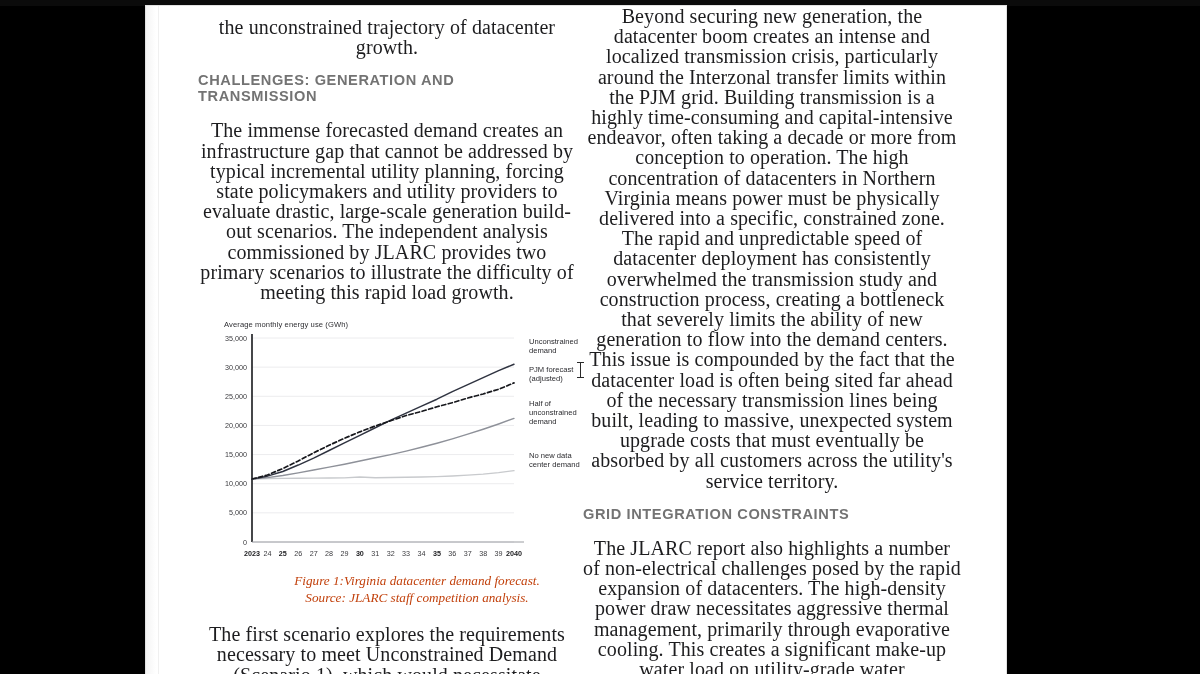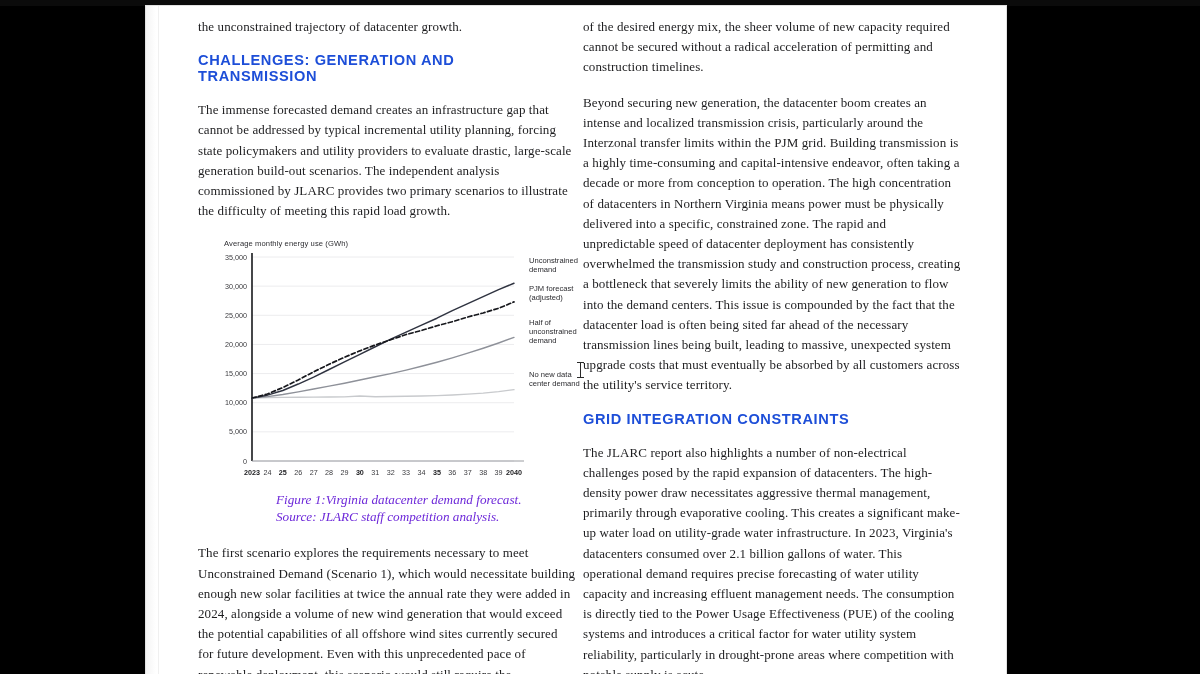--- a/index.html
+++ b/index.html
@@ -23,33 +23,33 @@
   #page-edge{position:absolute;left:0;top:0;width:12px;height:668px;
     background:linear-gradient(to right,#f4f4f4 0,#ffffff 10px);
     border-right:1px solid #f0f0f0;}
 
   .col{position:absolute;top:0;width:378px;}
   #col-left{left:52px;}
   #col-right{left:437px;}
 
   p.body{
     font-family:"Liberation Serif",serif;
-    font-size:13px;
+    font-size:20px;
     line-height:20.2px;
     color:#1d1d1f;
     margin:0 0 15px 0;
-    text-align:left;
+    text-align:center;
     letter-spacing:.1px;
   }
   h2.head{
     font-family:"Liberation Sans",sans-serif;
     font-size:14.6px;
     font-weight:bold;
     letter-spacing:.6px;
-    color:#1d4ed8;
+    color:#737373;
     margin:0 0 16px 0;
   }
   .pad-top{padding-top:11px;}
 
   
   figure.fig{margin:18px;padding:0;}
   .chart-wrap{position:relative;width:378px;height:250px;}
   .chart-axis-title{
     position:absolute;left:8px;top:0px;
     font-family:"Liberation Sans",sans-serif;
@@ -59,22 +59,22 @@
   .ytick{font-family:"Liberation Sans",sans-serif;font-size:7.2px;fill:#3a3a3e;}
   .xtick{font-family:"Liberation Sans",sans-serif;font-size:7.2px;fill:#3a3a3e;}
   .xtick.bold{font-weight:bold;fill:#1c1c1f;}
   .lgd{font-family:"Liberation Sans",sans-serif;font-size:7.6px;fill:#2b2b2f;}
 
   figcaption.cap{
     font-family:"Liberation Serif",serif;
     font-style:italic;
     font-size:13.2px;
     line-height:17px;
-    color:#6d28d9;
-    text-align:left;
+    color:#c2410c;
+    text-align:center;
     margin:2px 0 17px 0;
     padding-left:60px;
   }
 
   
   #caret{position:absolute;left:577px;top:362px;width:7px;height:16px;}
   #caret:before,#caret:after{content:"";position:absolute;left:0;width:7px;height:1.4px;background:#2a2a2a;}
   #caret:before{top:0;}
   #caret:after{bottom:0;}
   #caret span{position:absolute;left:3px;top:0;width:1.4px;height:16px;background:#2a2a2a;display:block;}
@@ -157,21 +157,20 @@
             <span>Figure 1:Virginia datacenter demand forecast.</span><br>
             <span>Source: JLARC staff competition analysis.</span>
           </figcaption>
         </figure>
 
         <p class="body">The first scenario explores the requirements necessary to meet Unconstrained Demand (Scenario 1), which would necessitate building enough new solar facilities at twice the annual rate they were added in 2024, alongside a volume of new wind generation that would exceed the potential capabilities of all offshore wind sites currently secured for future development. Even with this unprecedented pace of renewable deployment, this scenario would still require the construction of large-scale, new natural gas plants and would rely on energy</p>
       </div>
 
       <div class="col" id="col-right">
 
-        <p class="body pad-top">of the desired energy mix, the sheer volume of new capacity required cannot be secured without a radical acceleration of permitting and construction timelines.</p>
 
         <p class="body">Beyond securing new generation, the datacenter boom creates an intense and localized transmission crisis, particularly around the Interzonal transfer limits within the PJM grid. Building transmission is a highly time-consuming and capital-intensive endeavor, often taking a decade or more from conception to operation. The high concentration of datacenters in Northern Virginia means power must be physically delivered into a specific, constrained zone. The rapid and unpredictable speed of datacenter deployment has consistently overwhelmed the transmission study and construction process, creating a bottleneck that severely limits the ability of new generation to flow into the demand centers. This issue is compounded by the fact that the datacenter load is often being sited far ahead of the necessary transmission lines being built, leading to massive, unexpected system upgrade costs that must eventually be absorbed by all customers across the utility's service territory.</p>
 
         <h2 class="head">GRID INTEGRATION CONSTRAINTS</h2>
 
         <p class="body">The JLARC report also highlights a number of non-electrical challenges posed by the rapid expansion of datacenters. The high-density power draw necessitates aggressive thermal management, primarily through evaporative cooling. This creates a significant make-up water load on utility-grade water infrastructure. In 2023, Virginia's datacenters consumed over 2.1 billion gallons of water. This operational demand requires precise forecasting of water utility capacity and increasing effluent management needs. The consumption is directly tied to the Power Usage Effectiveness (PUE) of the cooling systems and introduces a critical factor for water utility system reliability, particularly in drought-prone areas where competition with potable supply is acute.</p>
 
       </div>
     </div>
   </div>

